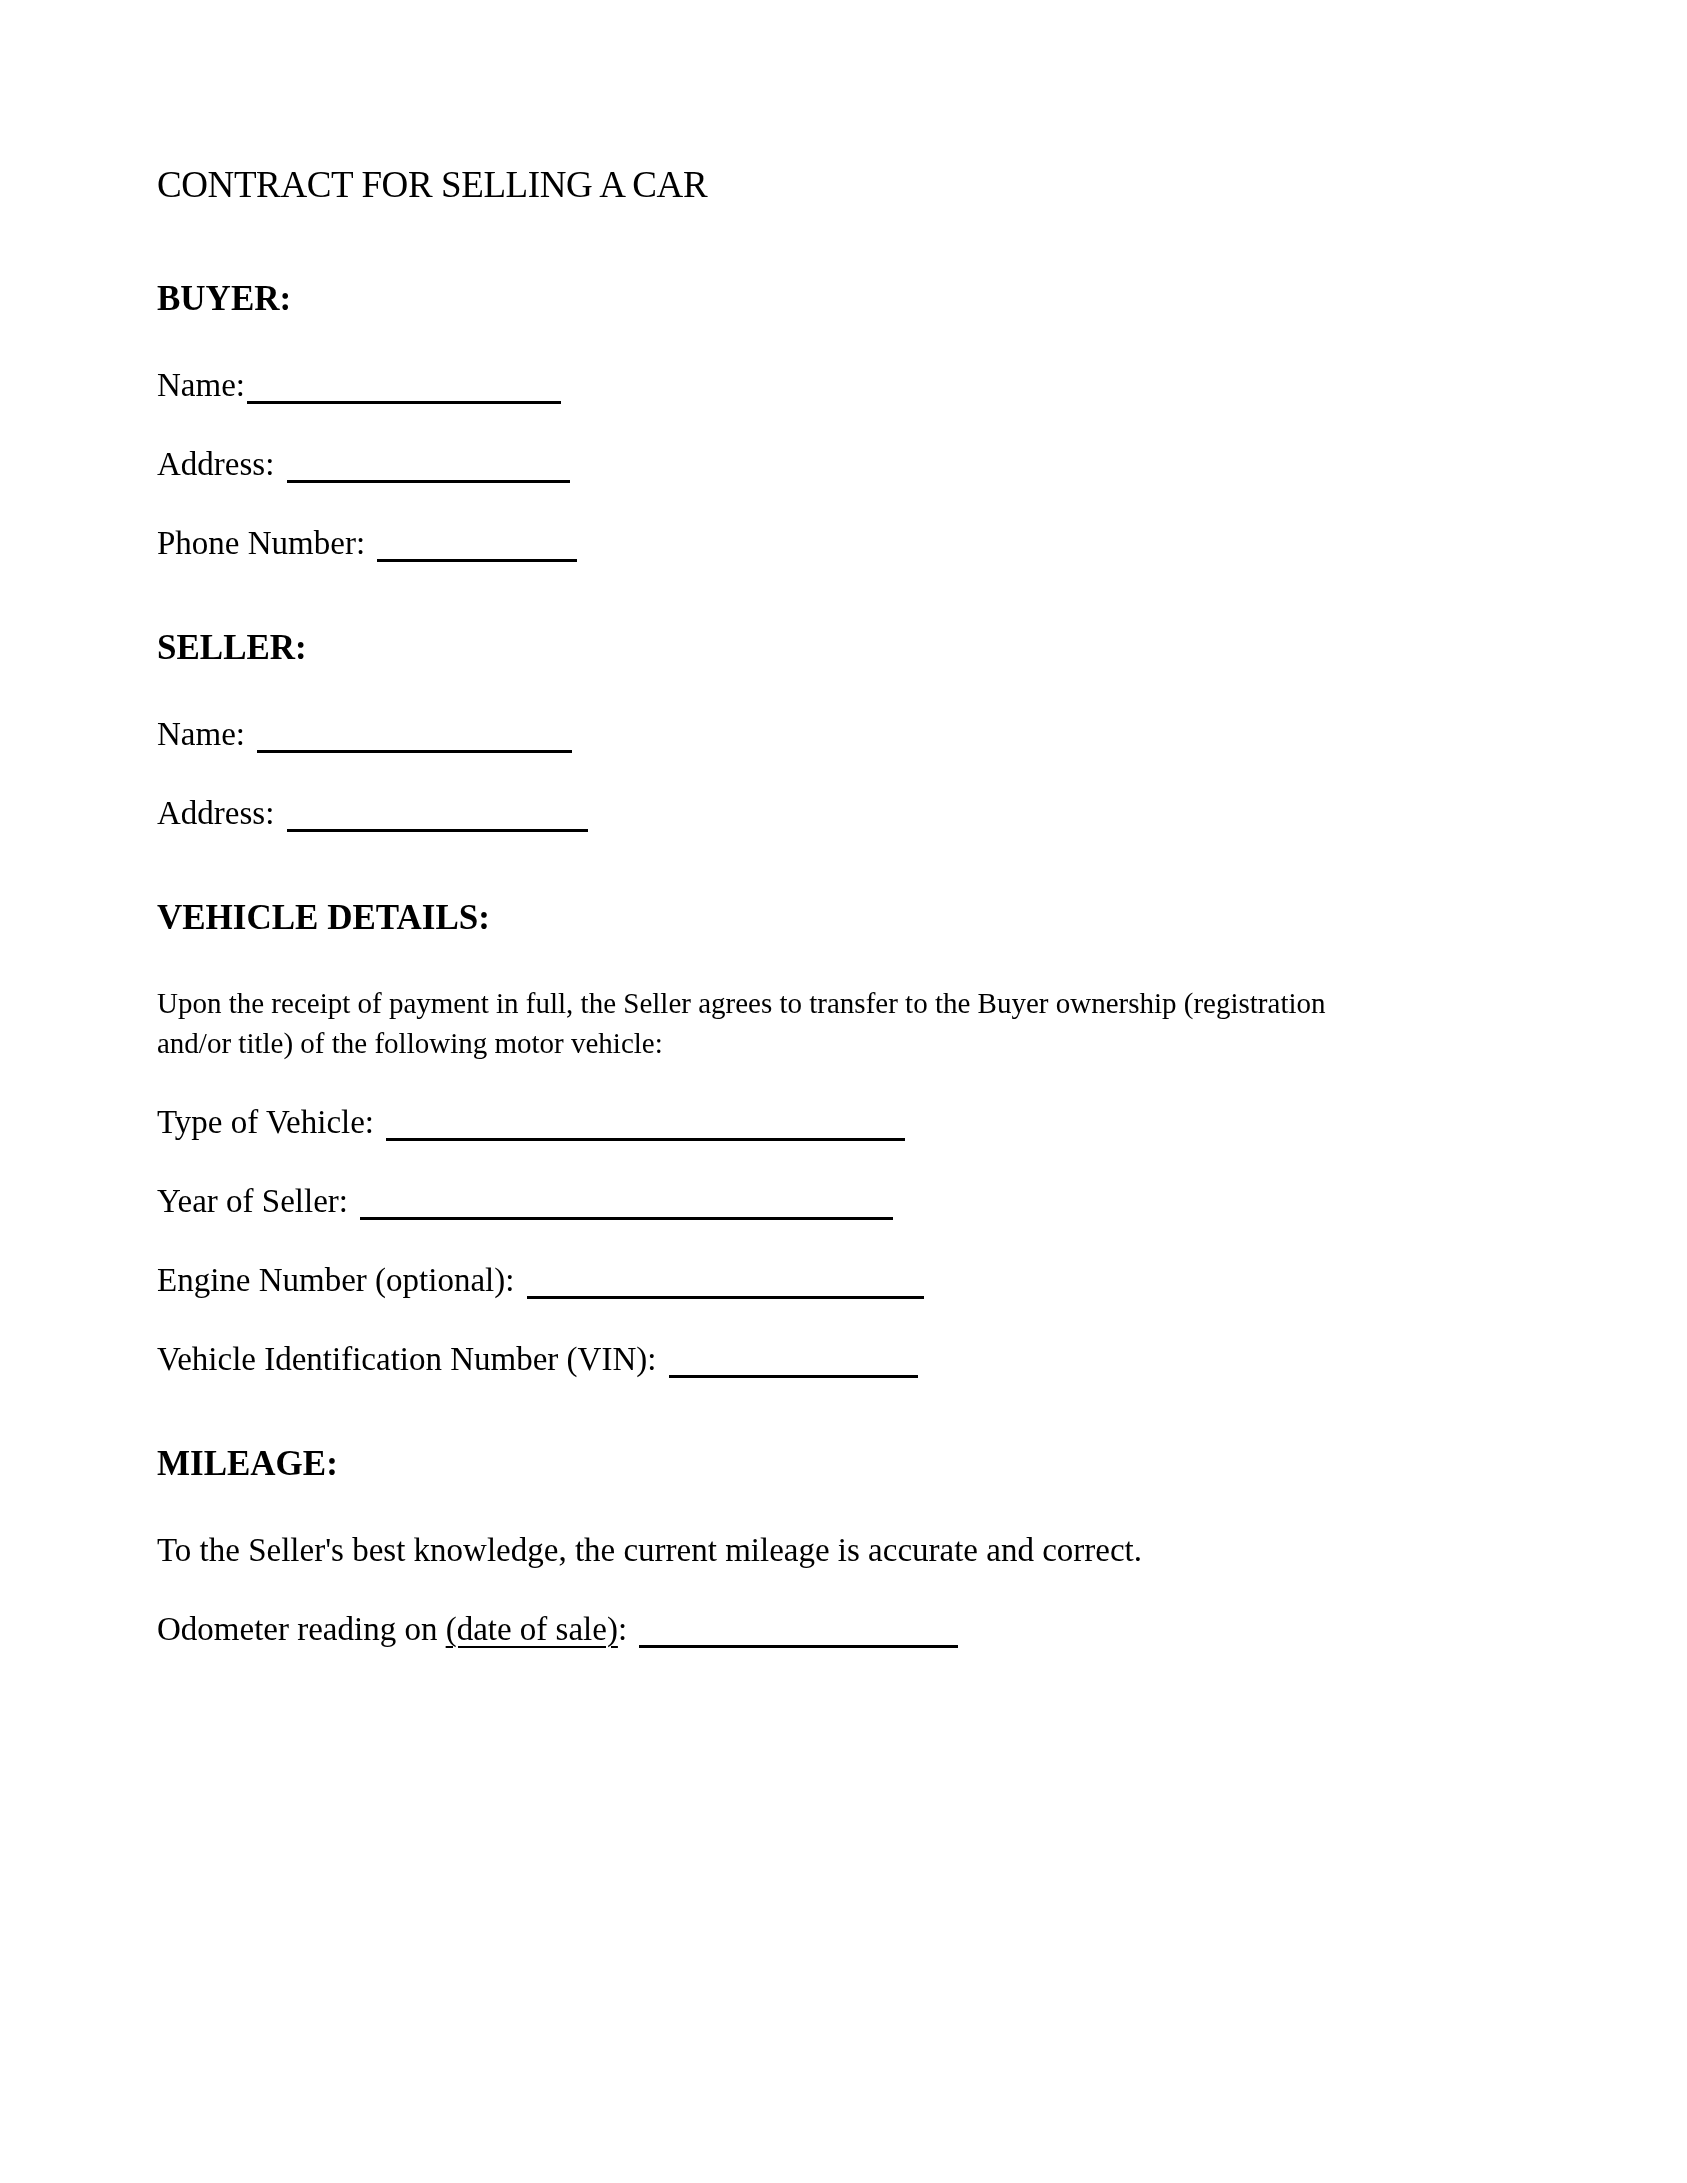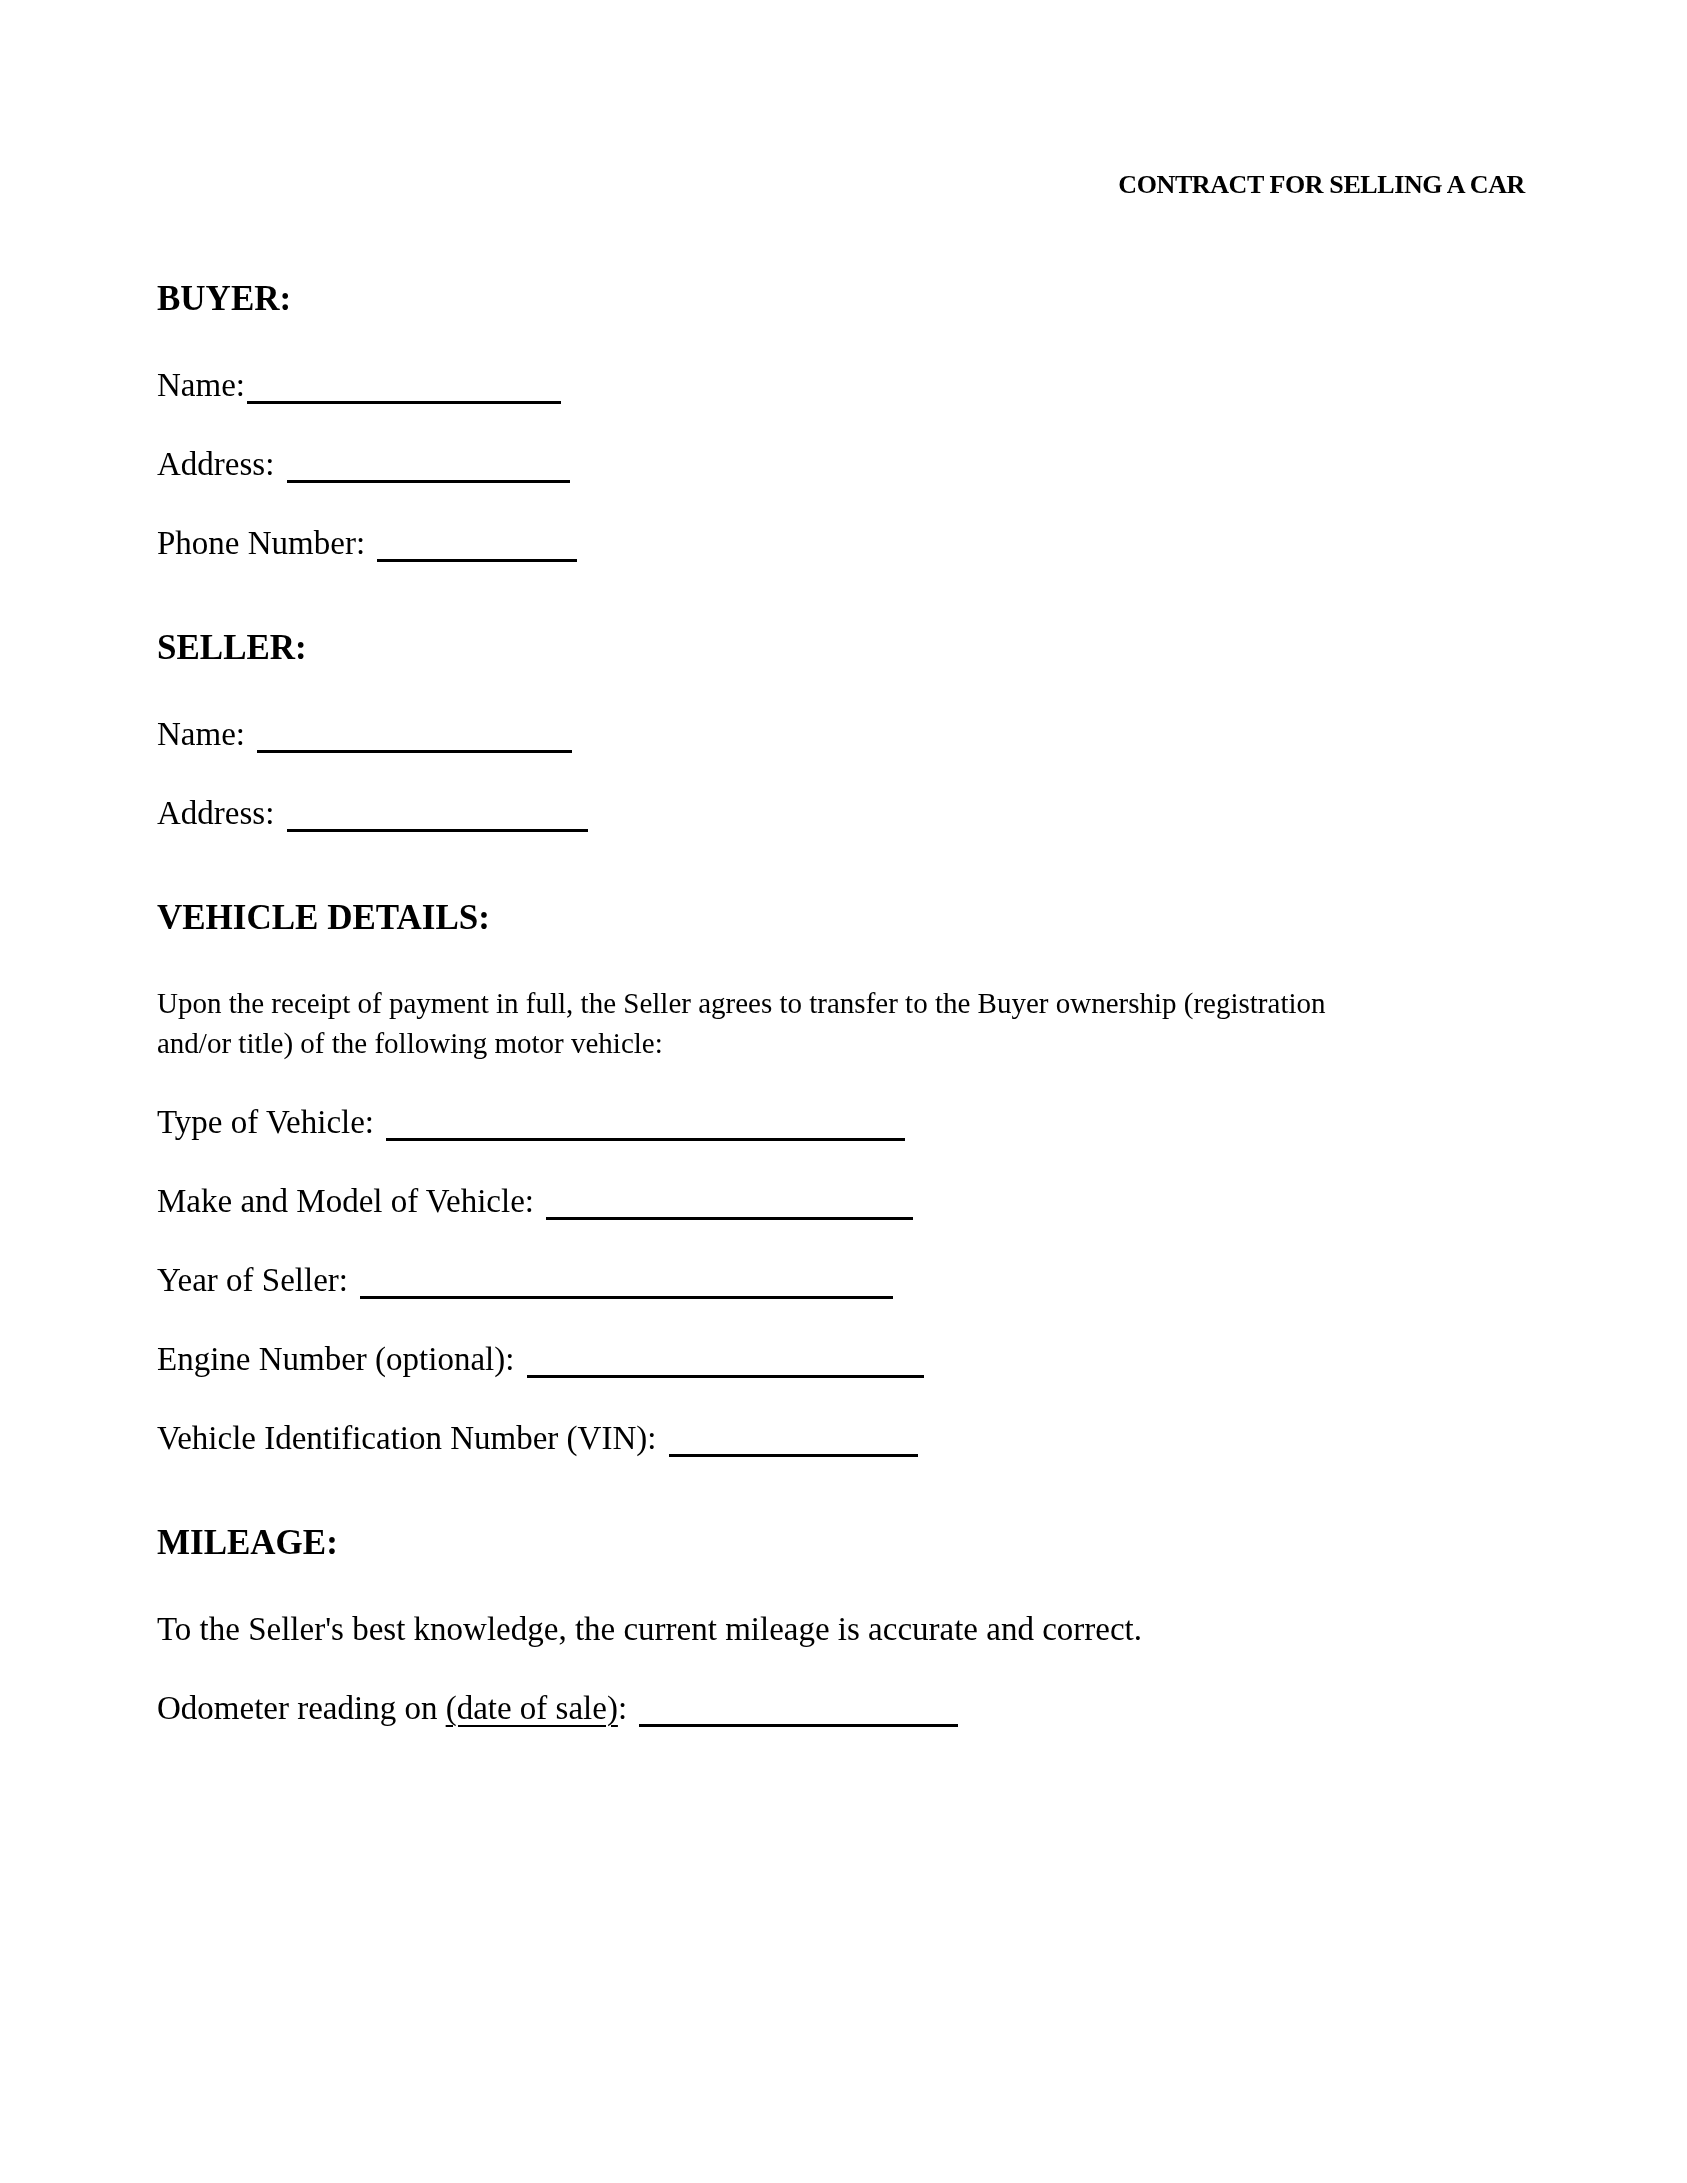--- a/index.html
+++ b/index.html
@@ -12,24 +12,24 @@
     width: 1687px;
     height: 2184px;
     background: #ffffff;
     color: #000000;
     font-family: "Liberation Serif", "DejaVu Serif", serif;
     box-sizing: border-box;
     padding: 164px 162px 0 157px;
     overflow: hidden;
   }
   .doc-title {
-    font-size: 26px;
+    font-size: 37px;
     line-height: 42px;
-    font-weight: bold;
-    text-align: right;
+    font-weight: normal;
+    text-align: left;
     letter-spacing: -0.4px;
     margin: 0 0 72px 0;
     white-space: nowrap;
   }
   .section { margin: 0 0 63px 0; }
   .sec-heading {
     font-size: 35px;
     line-height: 42px;
     font-weight: bold;
     margin: 0 0 44px 0;
@@ -94,23 +94,20 @@
   <div class="section">
     <div class="sec-heading">VEHICLE DETAILS:</div>
     <div class="para">
       <div class="para-line">Upon the receipt of payment in full, the Seller agrees to transfer to the Buyer ownership (registration</div>
       <div class="para-line">and/or title) of the following motor vehicle:</div>
     </div>
     <div class="row">
       <span>Type of Vehicle:</span><span class="blank" style="width:519px"></span>
     </div>
     <div class="row">
-      <span>Make and Model of Vehicle:</span><span class="blank" style="width:367px"></span>
-    </div>
-    <div class="row">
       <span>Year of Seller:</span><span class="blank" style="width:533px"></span>
     </div>
     <div class="row">
       <span>Engine Number (optional):</span><span class="blank" style="width:397px"></span>
     </div>
     <div class="row">
       <span>Vehicle Identification Number (VIN):</span><span class="blank" style="width:249px"></span>
     </div>
   </div>
 

